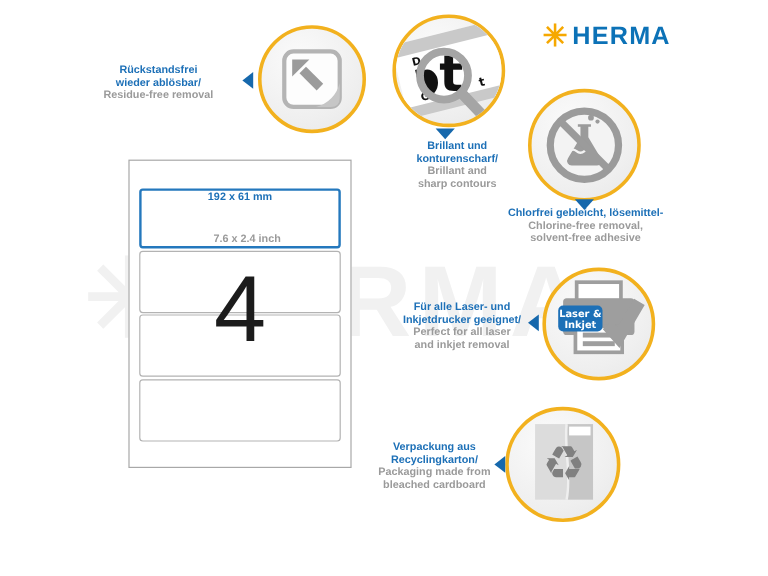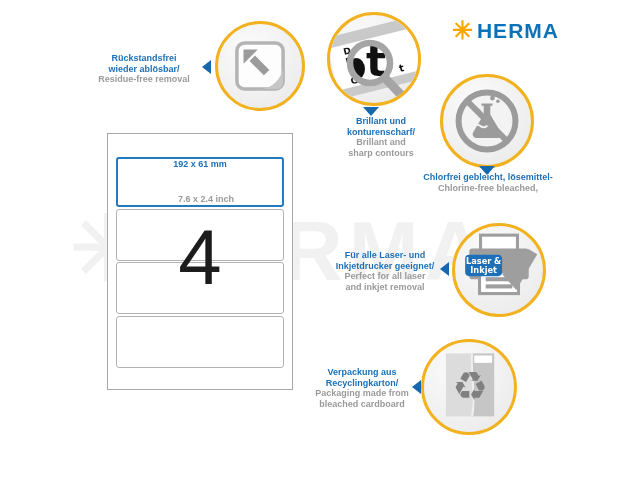--- a/index.html
+++ b/index.html
@@ -45,21 +45,21 @@
   .t1{left:202px;top:60px;}
   .t2{left:363px;top:107px;}
   .t3{left:479px;top:166px;}
   .t4{left:440px;top:262px;}
   .t5{left:412px;top:380px;}
   
   .callout{position:absolute;z-index:4;text-align:center;font-size:9px;line-height:10.5px;
            font-weight:bold;}
   .de{color:#1d70b7;}
   .en{color:#9a9a9a;}
-  .tb1{left:88px;top:53px;width:112px;}
+  .tb1{left:76px;top:53px;width:112px;}
   .tb2{left:325px;top:116px;width:112px;}
   .tb3{left:407px;top:172px;width:162px;}
   .tb4{left:330px;top:250px;width:110px;}
   .tb5{left:306px;top:367px;width:112px;}
 </style>
 </head>
 <body>
 
 <div class="stage">
 
@@ -138,21 +138,22 @@
       <circle cx="37" cy="11" r="2.2" fill="#9b9b9b"></circle>
       <circle cx="42" cy="14" r="1.6" fill="#9b9b9b"></circle>
       <path d="M 27,16 h 10 v 2 h -2 v 8 l 9.5,16 a 3.5,3.5 0 0 1 -3,5.5 h -19 a 3.5,3.5 0 0 1 -3,-5.5 l 9.5,-16 v -8 h -2 z" fill="#9b9b9b"></path>
       <path d="M 20,37 q 3,-3 6,-0.5 q 3,2.5 6,0 q 3,-2.5 6,0" stroke="#f3f3f3" stroke-width="1.8" fill="none"></path>
       <line x1="13" y1="13" x2="51" y2="51" stroke="#9b9b9b" stroke-width="5.5"></line>
     </svg>
   </div>
   <div class="tri tri-down t3"></div>
   <div class="callout tb3">
     <div class="de">Chlorfrei gebleicht, lösemittel-</div>
-    <div class="en">Chlorine-free bleached,</div>
+    <div class="en">Chlorine-free removal,</div>
+    <div class="en">solvent-free adhesive</div>
   </div>
 
   <div class="circle c4">
     <svg width="82" height="82" viewBox="0 0 80 80">
       <rect x="22" y="6" width="36" height="15" fill="#ffffff" stroke="#9e9e9e" stroke-width="3"></rect>
       <rect x="11" y="19" width="58" height="30" rx="3" fill="#9e9e9e"></rect>
       <rect x="21" y="42" width="38" height="21" fill="#ffffff" stroke="#9e9e9e" stroke-width="3"></rect>
       <rect x="27" y="47" width="26" height="4" fill="#9e9e9e"></rect>
       <rect x="27" y="54" width="26" height="4" fill="#9e9e9e"></rect>
       <rect x="7" y="25" width="36" height="21" rx="4" fill="#1d70b7"></rect>

